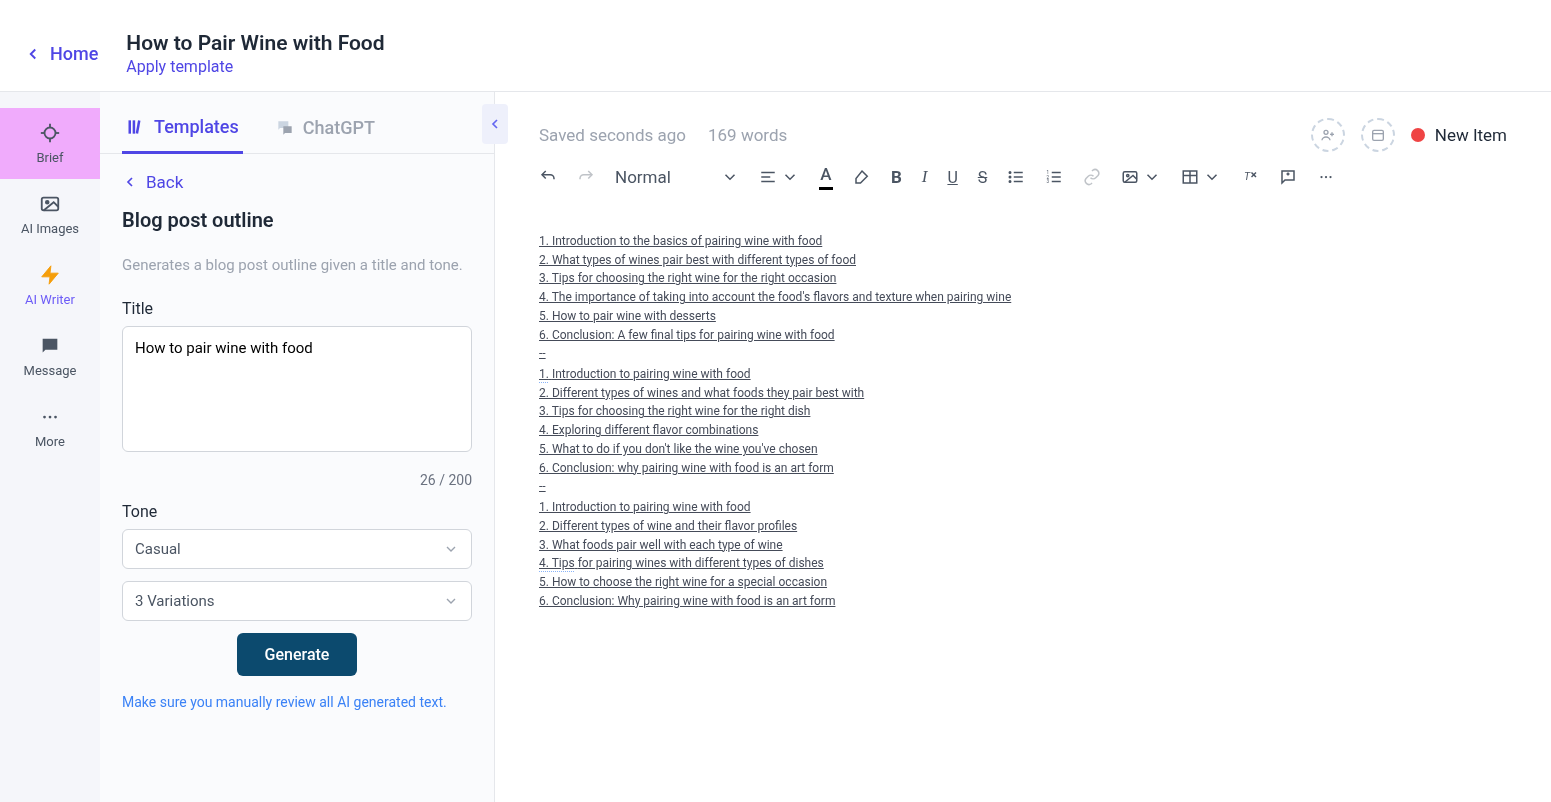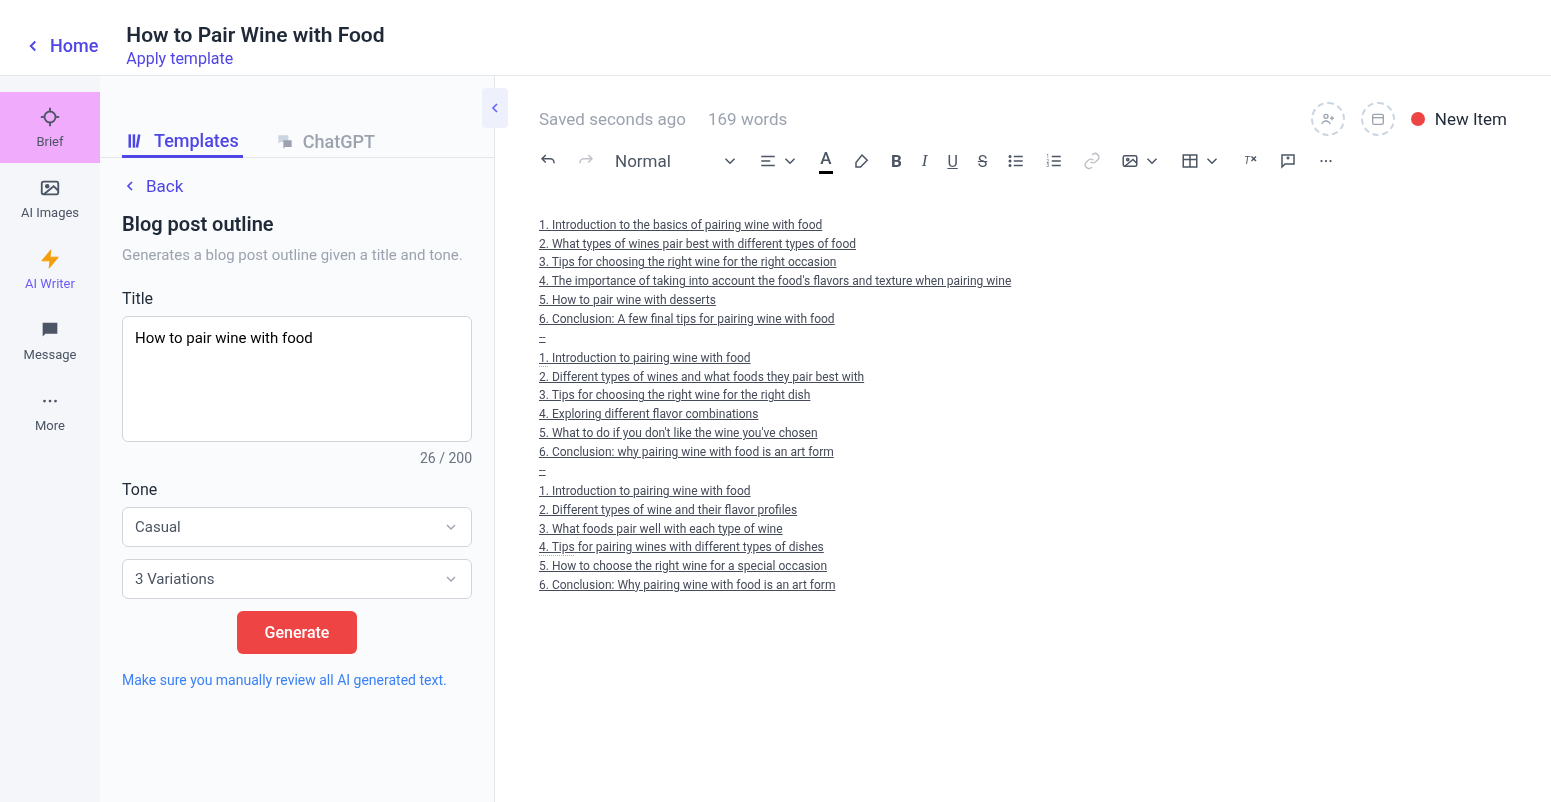--- a/index.html
+++ b/index.html
@@ -1,52 +1,52 @@
 <!DOCTYPE html>
 <html><head>
 <meta charset="utf-8">
 <style>
 * { margin:0; padding:0; box-sizing:border-box; font-family:-apple-system,BlinkMacSystemFont,'Segoe UI',Roboto,sans-serif; }
 body { width:1551px; height:802px; background:#fff; color:#1f2937; overflow:hidden; }
 .app { display:flex; flex-direction:column; height:100%; }
 
 
-.header { display:flex; align-items:center; padding:16px 24px 0; border-bottom:1px solid #e5e7eb; height:76px; }
+.header { display:flex; align-items:center; padding:16px 24px 0; border-bottom:1px solid #e5e7eb; height:92px; }
 .home-link { display:flex; align-items:center; gap:8px; color:#4f46e5; font-size:18px; font-weight:500; padding-right:18px; }
 .home-link svg { width:18px; height:18px; }
 .title-area { display:flex; flex-direction:column; padding-left:10px; }
 .page-title { font-size:21px; font-weight:600; color:#1f2937; }
 .apply-tpl { color:#4f46e5; font-size:16px; margin-top:2px; }
 
 
 .main { display:flex; flex:1; min-height:0; }
 
 
 .rail { width:100px; background:#f5f6fa; display:flex; flex-direction:column; align-items:center; padding-top:16px; }
 .rail-item { display:flex; flex-direction:column; align-items:center; gap:6px; padding:14px 0; width:100%; color:#4b5563; font-size:13px; }
 .rail-item.active { background:#f0abfc; }
 .rail-item.hl { color:#6d5cf7; }
 .rail-item svg { width:22px; height:22px; }
 
 
 .panel { width:395px; background:#fafbfd; border-right:1px solid #e5e7eb; display:flex; flex-direction:column; position:relative; }
 .panel-tabs { display:flex; gap:28px; padding:18px 22px 0; border-bottom:1px solid #e5e7eb; }
-.tab { display:flex; align-items:center; gap:8px; padding:6px 4px 4px; font-size:18px; color:#9ca3af; font-weight:500;margin-top:30px; }
+.tab { display:flex; align-items:center; gap:8px; padding:6px 4px 14px; font-size:18px; color:#9ca3af; font-weight:500; }
 .tab.active { color:#4f46e5; border-bottom:3px solid #4f46e5; margin-bottom:-1px; }
 .tab svg { width:20px; height:20px; }
 .panel-body { padding:18px 22px; overflow:auto; }
 .back-link { display:flex; align-items:center; gap:8px; color:#4f46e5; font-size:17px; margin-bottom:16px; }
-.panel-h { font-size:20px; font-weight:600; margin-bottom:8px; }
+.panel-h { font-size:20px; font-weight:600; margin-bottom:22px; }
 .panel-desc { color:#9ca3af; font-size:15px; line-height:1.5; margin-bottom:22px; }
 .field-label { font-size:16px; font-weight:400; margin-bottom:8px; }
 .textarea { width:100%; border:1px solid #d1d5db; border-radius:6px; padding:12px; font-size:15px; resize:none; height:126px; background:#fff; }
-.counter { text-align:right; color:#6b7280; font-size:14px; margin-top:4px; margin-bottom:14px; }
+.counter { text-align:right; color:#6b7280; font-size:14px; margin-top:16px; margin-bottom:14px; }
 .select { width:100%; border:1px solid #d1d5db; border-radius:6px; padding:10px 12px; font-size:15px; background:#fff; display:flex; justify-content:space-between; align-items:center; color:#4b5563; margin-bottom:12px; }
 .select svg { width:16px; height:16px; color:#9ca3af; }
-.gen-btn { background:#ef4444; color:#fff; font-size:16px; font-weight:500; padding:12px 28px; border:none; border-radius:6px; margin:10px auto 16px; display:block; }
+.gen-btn { background:#0c4a6e; color:#fff; font-size:16px; font-weight:500; padding:12px 28px; border:none; border-radius:6px; margin:10px auto 16px; display:block; }
 .note { color:#3b82f6; font-size:14px; line-height:1.5; }
 .collapse { position:absolute; right:-14px; top:12px; width:26px; height:40px; background:#eef0fb; border-radius:4px; display:flex; align-items:center; justify-content:center; color:#6366f1; }
 
 
 .editor { flex:1; display:flex; flex-direction:column; min-width:0; }
 .ed-top { display:flex; align-items:center; justify-content:space-between; padding:26px 44px 12px; }
 .status { display:flex; align-items:center; gap:22px; color:#9ca3af; font-size:17px; }
 .ed-top-right { display:flex; align-items:center; gap:16px; }
 .dash-circle { width:34px; height:34px; border:2px dashed #cbd5e1; border-radius:50%; display:flex; align-items:center; justify-content:center; color:#9ca3af; }
 .new-item { display:flex; align-items:center; gap:10px; font-size:17px; }

